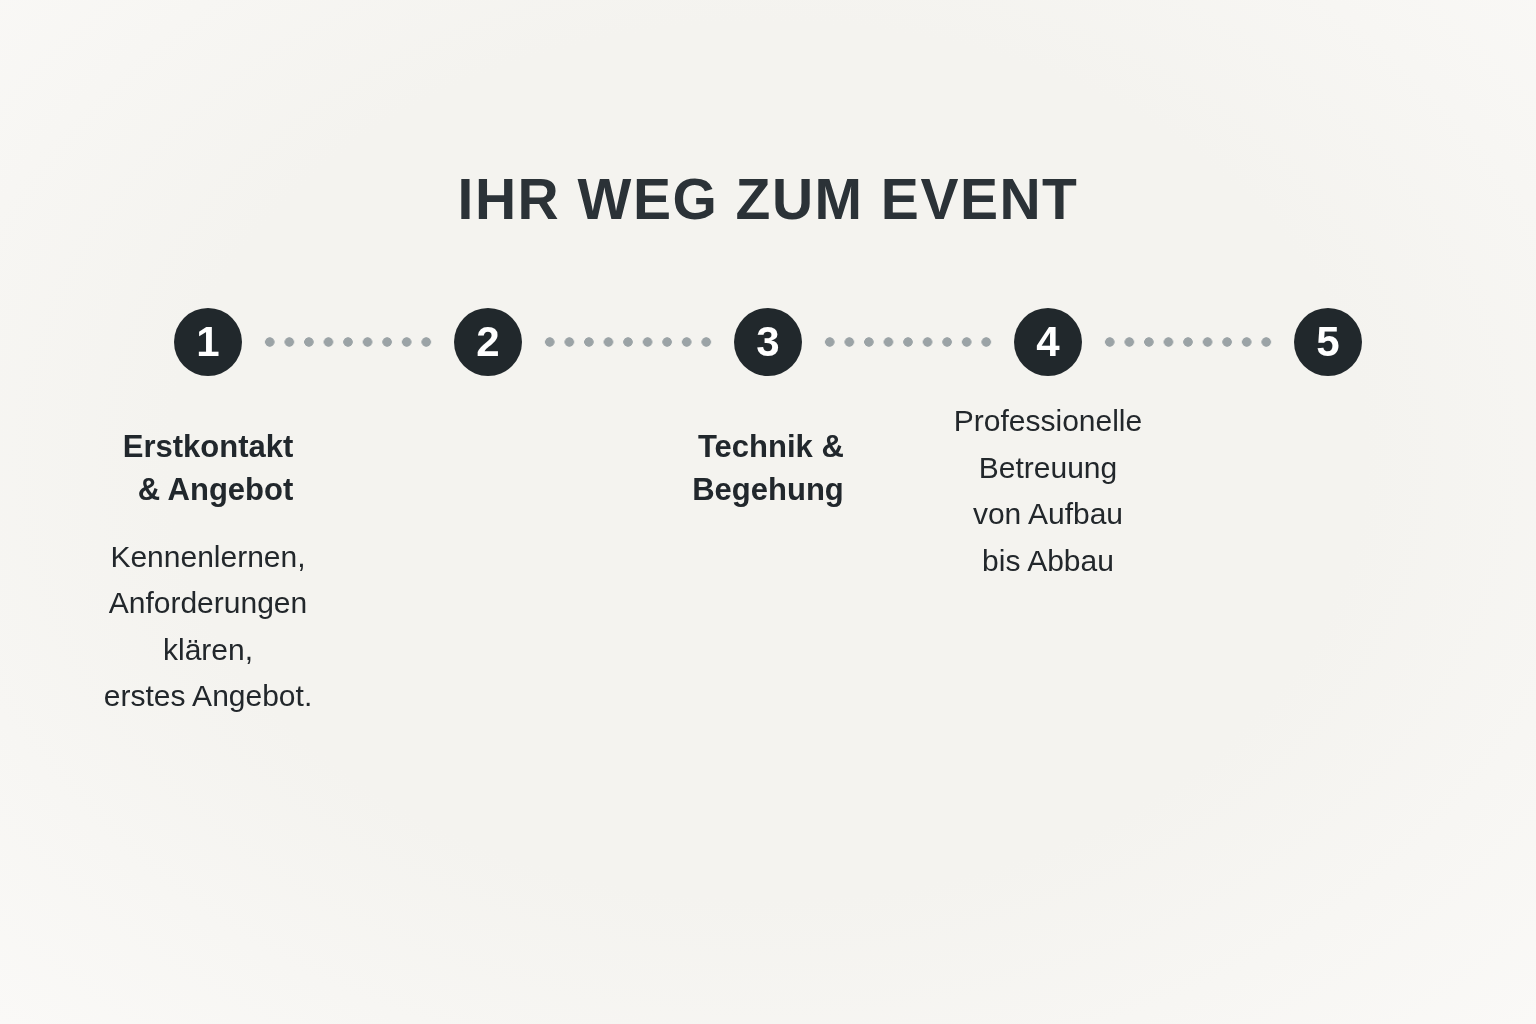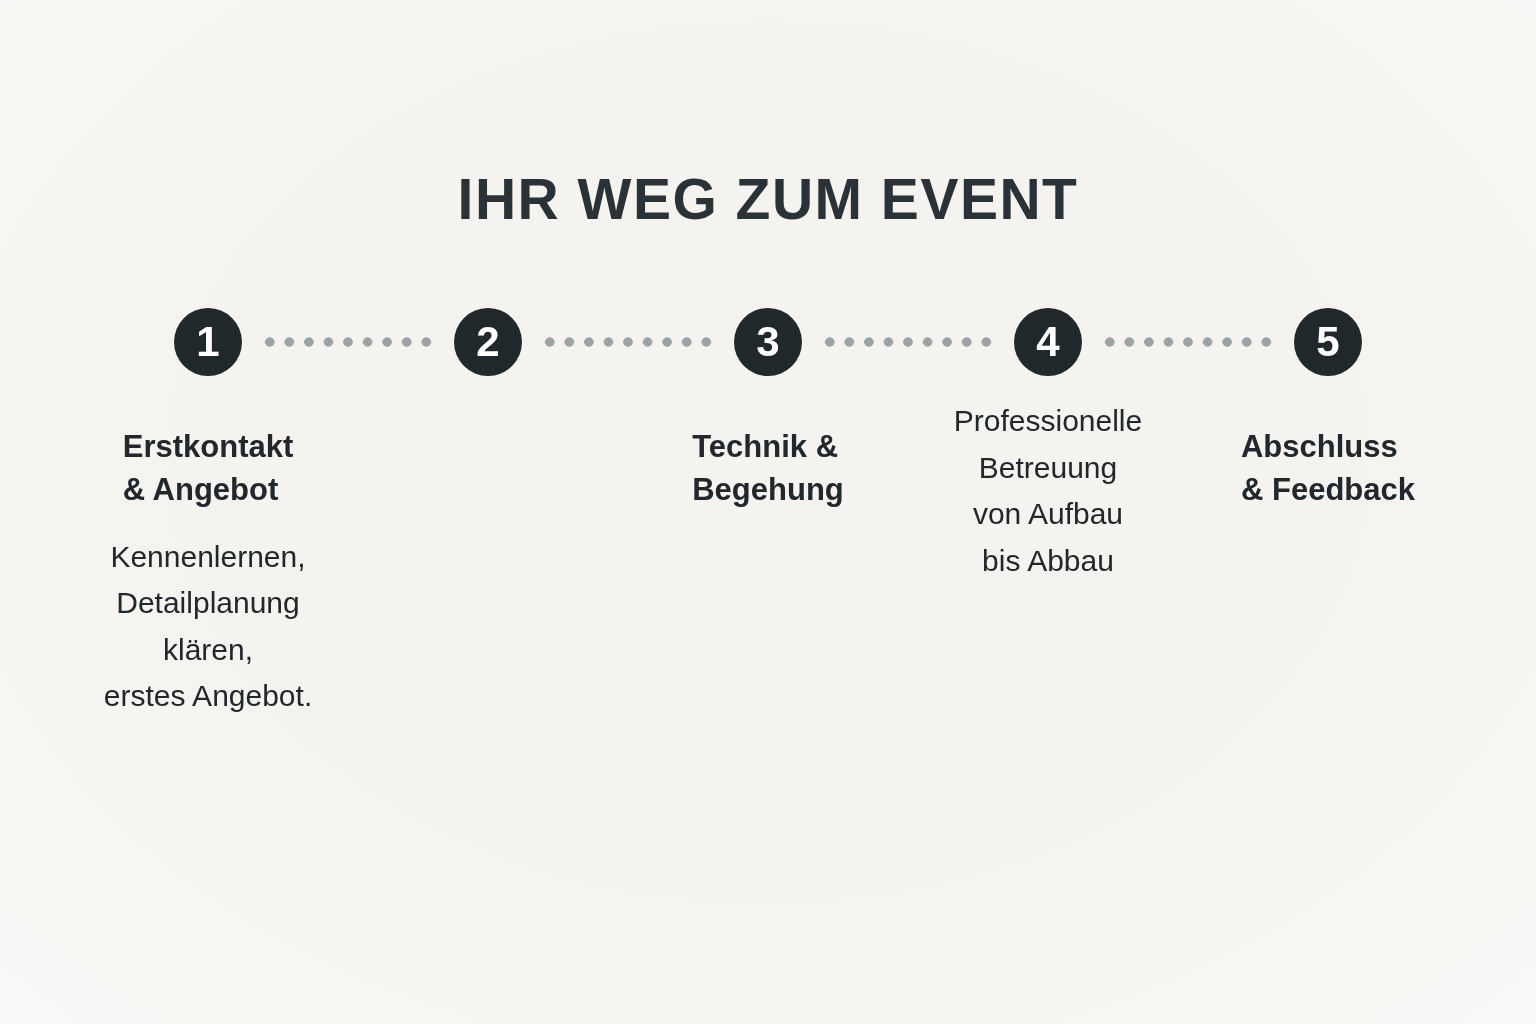--- a/index.html
+++ b/index.html
@@ -48,21 +48,21 @@
     font-size: 42px;
     font-weight: 700;
     line-height: 1;
   }
 
   .step-title {
     margin-top: 50px;
     font-size: 31px;
     font-weight: 700;
     line-height: 1.38;
-    text-align: left;
+    text-align: right;
     white-space: pre-line;
     color: #21272c;
   }
 
   .step-body {
     margin-top: 22px;
     font-size: 30px;
     line-height: 1.55;
     text-align: center;
     white-space: pre-line;
@@ -97,21 +97,21 @@
     <div class="connector c3"></div>
     <div class="connector c4"></div>
 
     <div class="step">
       <div class="circle">
         <span>1</span>
       </div>
       <div class="step-title">Erstkontakt
 &amp; Angebot</div>
       <div class="step-body">Kennenlernen,
-Detailplanung
+Anforderungen
 klären,
 erstes Angebot.</div>
     </div>
 
     <div class="step">
       <div class="circle">
         <span>2</span>
       </div>
     </div>
 
@@ -130,18 +130,16 @@
       <div class="step-body">Professionelle
 Betreuung
 von Aufbau
 bis Abbau</div>
     </div>
 
     <div class="step">
       <div class="circle">
         <span>5</span>
       </div>
-      <div class="step-title">Abschluss
-&amp; Feedback</div>
     </div>
 
   </div>
 </div>
 
 </body></html>

